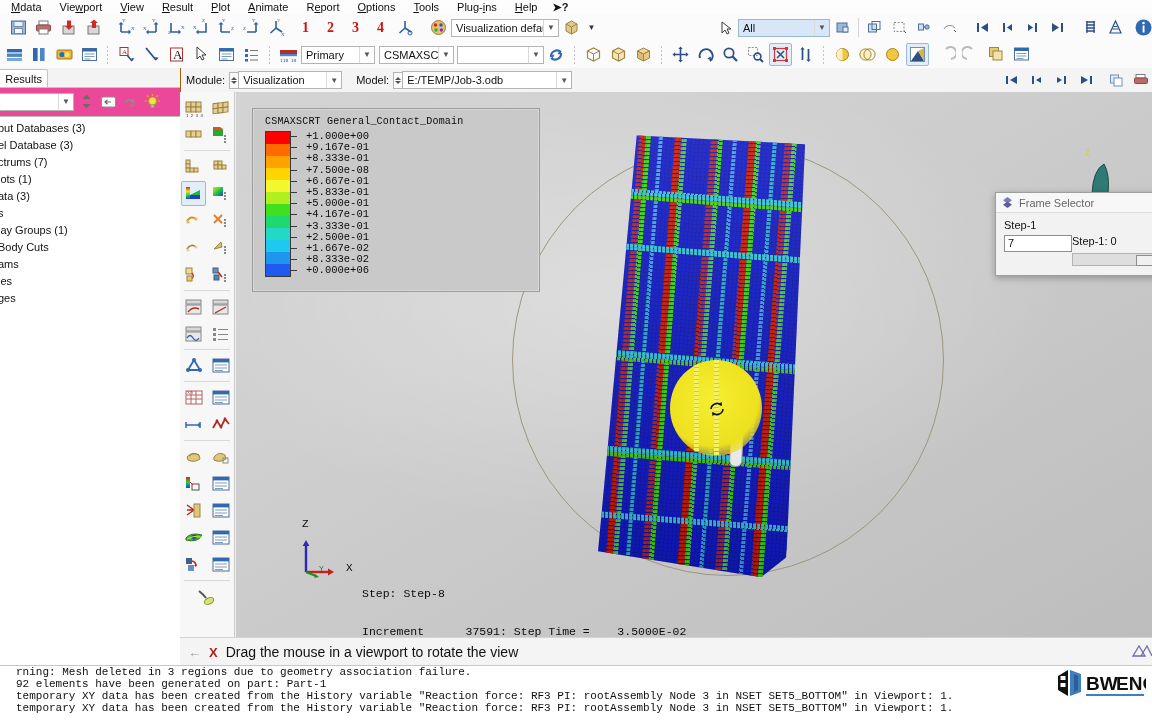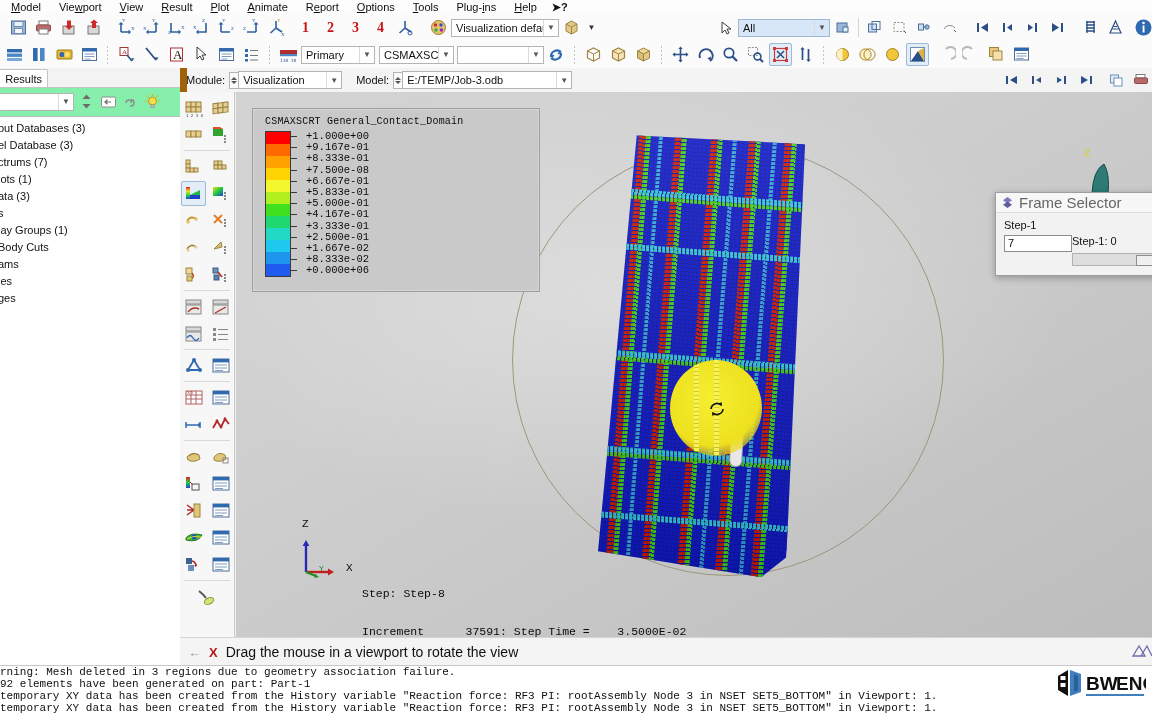--- a/index.html
+++ b/index.html
@@ -46,22 +46,22 @@
      border-bottom:1px solid #d8d8d8;display:flex;align-items:center;padding-left:6px;}
   .modulebar .lbl{font-size:11px;margin-right:4px;color:#111;}
   .spin{width:9px;height:17px;display:flex;flex-direction:column;justify-content:center;
      align-items:center;border:1px solid #b4b4b4;border-right:none;background:#fbfbfb;box-sizing:border-box;}
   .spin i{display:block;width:0;height:0;border-left:3px solid transparent;border-right:3px solid transparent;}
   .spin i.up{border-bottom:3px solid #555;margin-bottom:1px;}
   .spin i.dn{border-top:3px solid #555;}
   .vcrgrp{margin-left:auto;display:flex;align-items:center;padding-right:4px;}
 
   
-  .leftpanel{position:absolute;left:0;top:68px;width:180px;height:604px;background:#86efac;
-     border-right:7px solid #a16207;}
+  .leftpanel{position:absolute;left:0;top:68px;width:180px;height:604px;background:#ec4899;
+     border-right:1px solid #a16207;}
   .tabsrow{position:absolute;left:0;top:0;width:180px;height:19px;background:#f3f3f3;
      border-bottom:1px solid #c4c4c4;}
   .tab{position:absolute;left:-14px;top:1px;width:62px;height:18px;background:#fff;
      border:1px solid #c4c4c4;border-bottom:none;border-radius:2px 2px 0 0;
      font-size:11px;color:#111;display:flex;align-items:center;justify-content:flex-end;
      padding-right:5px;box-sizing:border-box;}
   .treectl{position:absolute;left:0;top:20px;width:180px;height:27px;display:flex;align-items:center;}
   .treectl .combo{width:88px;margin-left:-14px;}
   .ctlicon{width:20px;height:20px;display:flex;align-items:center;justify-content:center;margin-left:2px;}
   .treebox{position:absolute;left:-6px;top:48px;width:186px;height:556px;background:#fff;
@@ -142,52 +142,52 @@
      font-size:11.5px;color:#0b0b0b;line-height:12.8px;white-space:pre;}
   .zmark{position:absolute;left:848px;top:55px;font-family:"Liberation Mono",monospace;
      font-size:11px;color:#d6cf56;font-weight:bold;}
   .teal-shape{position:absolute;left:852px;top:68px;width:28px;height:36px;}
 
   
   .frameselector{position:absolute;left:995px;top:192px;width:170px;height:82px;background:#f2f2f2;
      border:1px solid #9e9e9e;box-shadow:0 2px 7px rgba(0,0,0,.28);}
   .fs-title{height:19px;background:#f7f7f7;border-bottom:1px solid #dcdcdc;display:flex;
      align-items:center;padding-left:5px;gap:5px;}
-  .fs-title span{font-size:15px;color:#666;}
+  .fs-title span{font-size:11px;color:#666;}
   .fs-body{position:relative;padding:6px 8px;}
   .fs-step{font-size:11px;color:#111;margin-bottom:4px;}
   .fs-input{width:68px;height:17px;border:1px solid #8e8e8e;background:#fff;font-size:11px;
      color:#111;padding:0 3px;box-sizing:border-box;line-height:15px;}
   .fs-frame-lbl{position:absolute;left:76px;top:22px;font-size:11px;color:#111;}
   .fs-slider{position:absolute;left:76px;top:40px;width:88px;height:13px;background:#dedede;
      border:1px solid #b2b2b2;box-sizing:border-box;}
   .fs-thumb{position:absolute;right:2px;top:1px;width:19px;height:9px;background:#f0f0f0;
      border:1px solid #8e8e8e;}
 
   
   .promptbar{position:absolute;left:180px;top:637px;width:972px;height:28px;background:#f4f4f4;
      border-top:1px solid #d4d4d4;display:flex;align-items:center;padding-left:8px;gap:8px;}
   .prompt-text{font-size:14px;color:#111;}
   .xmark{color:#b51a1a;font-weight:bold;font-size:13px;font-family:"Liberation Sans",sans-serif;}
   .backarrow{color:#9a9a9a;font-size:13px;}
 
   .msgarea{position:absolute;left:0;top:665px;width:1152px;height:55px;background:#fff;
      border-top:1px solid #c8c8c8;overflow:hidden;}
   .msgline{font-family:"Liberation Mono",monospace;font-size:11px;color:#0f0f0f;
-     line-height:12px;white-space:pre;padding-left:0px;}
+     line-height:12px;white-space:pre;padding-left:16px;}
 
   .logo{position:absolute;right:6px;top:666px;width:92px;height:44px;}
 </style>
 </head>
 <body>
 
 <div class="app">
 
   <div class="menubar">
-    <div class="mi"><u>M</u><span title="Model">odel</span></div>
+    <div class="mi"><u>M</u><span title="Model">data</span></div>
     <div class="mi">Vie<u>w</u>port</div>
     <div class="mi"><u>V</u>iew</div>
     <div class="mi"><u>R</u>esult</div>
     <div class="mi"><u>P</u>lot</div>
     <div class="mi"><u>A</u>nimate</div>
     <div class="mi">R<u>e</u>port</div>
     <div class="mi"><u>O</u>ptions</div>
     <div class="mi"><u>T</u>ools</div>
     <div class="mi">Plug-<u>i</u>ns</div>
     <div class="mi"><u>H</u>elp</div>

